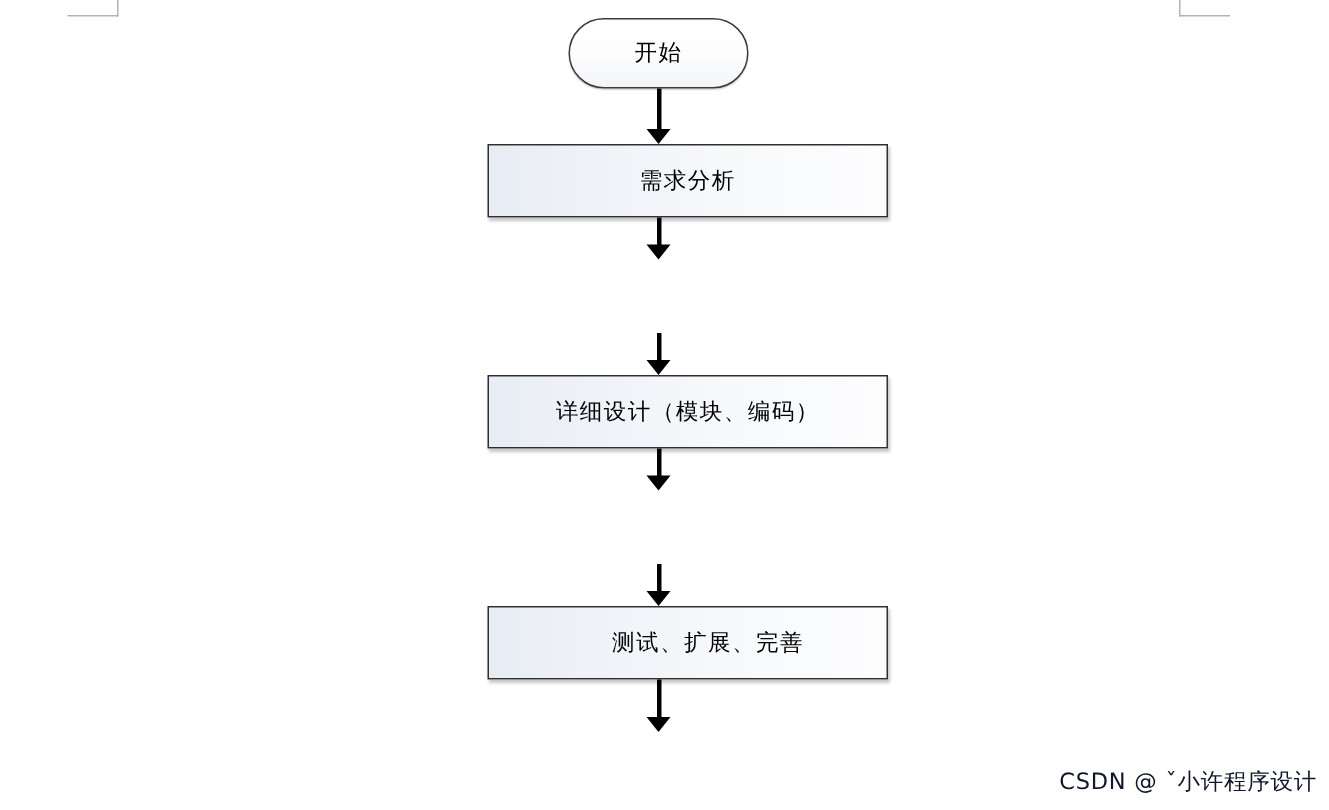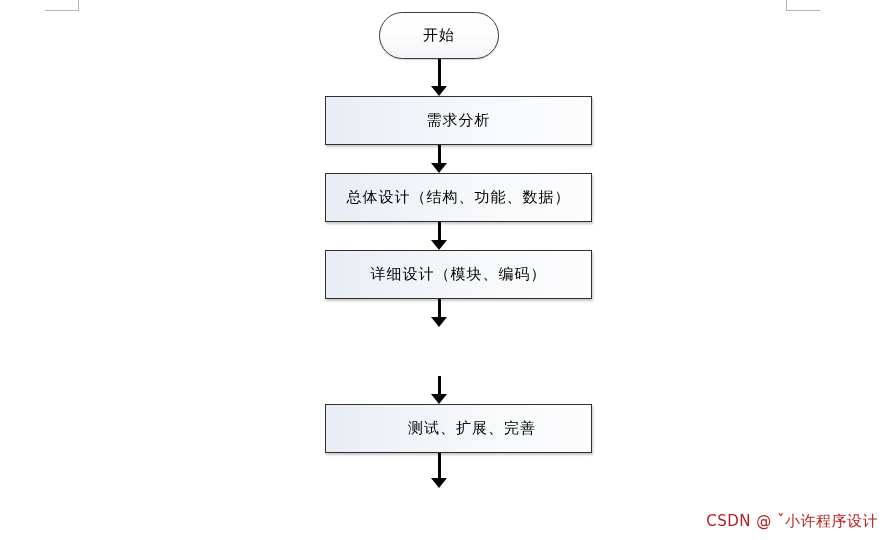--- a/index.html
+++ b/index.html
@@ -135,21 +135,21 @@
   
   #conn-6 { top: 453px; height: 27px; }
   #arrow-6 { top: 478px; }
 
   
   #watermark {
     position: absolute;
     right: 8px;
     top: 512px;
     font-size: 15px;
-    color: #b91c1c;
+    color: #0f172a;
     letter-spacing: 0.5px;
     white-space: nowrap;
     user-select: none;
   }
 </style>
 </head>
 <body>
 
 <div id="page">
 
@@ -168,21 +168,20 @@
     <div class="node terminal" id="node-start">开始</div>
 
     <div class="connector" id="conn-1"></div>
     <div class="arrowhead" id="arrow-1"></div>
 
     <div class="node process" id="node-requirements">需求分析</div>
 
     <div class="connector" id="conn-2"></div>
     <div class="arrowhead" id="arrow-2"></div>
 
-    <div class="node process" id="node-overall">总体设计（结构、功能、数据）</div>
 
     <div class="connector" id="conn-3"></div>
     <div class="arrowhead" id="arrow-3"></div>
 
     <div class="node process" id="node-detail">详细设计（模块、编码）</div>
 
     <div class="connector" id="conn-4"></div>
     <div class="arrowhead" id="arrow-4"></div>
 
 

